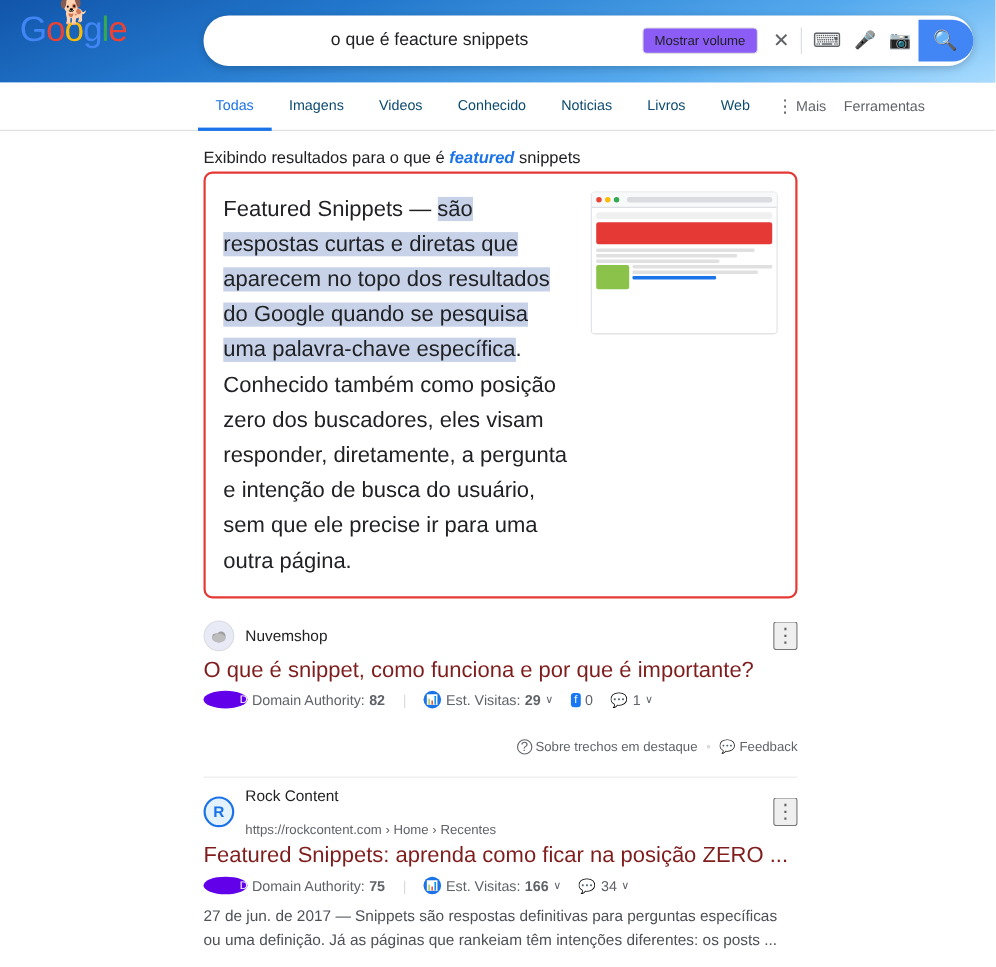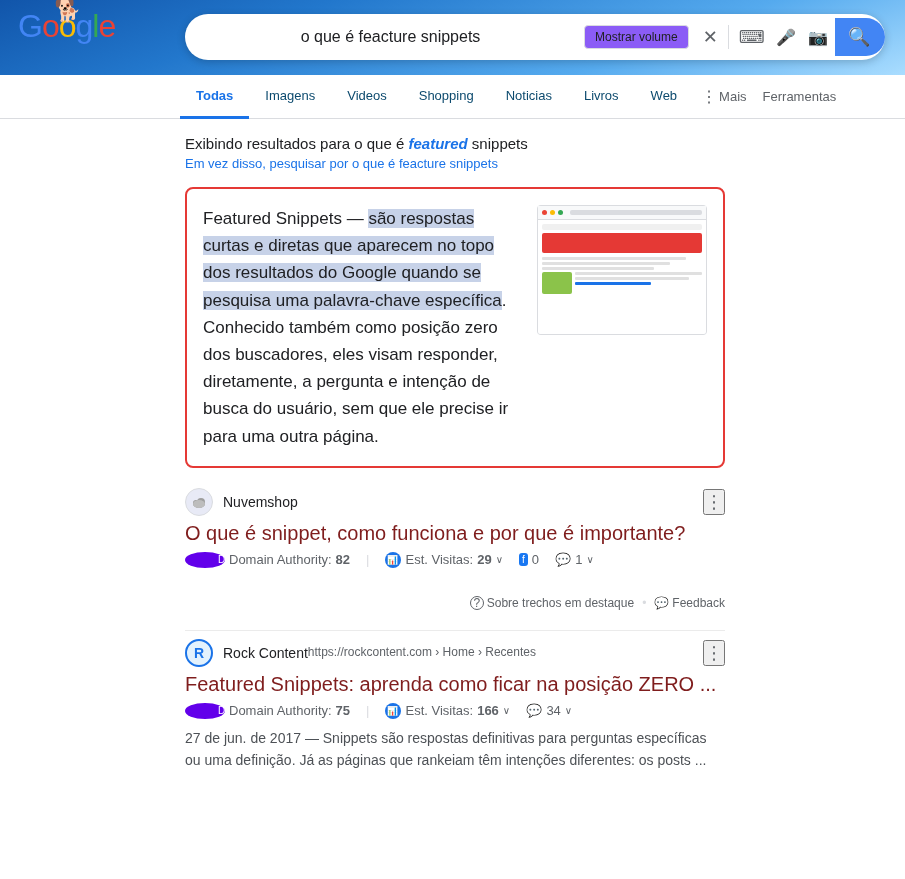--- a/index.html
+++ b/index.html
@@ -111,21 +111,21 @@
       font-size: 13px;
       color: #0c4a6e;
       cursor: pointer;
       border-bottom: 3px solid transparent;
       margin-bottom: -1px;
       white-space: nowrap;
     }
     .nav-tab.active {
       color: #1a73e8;
       border-bottom-color: #1a73e8;
-      font-weight: 700;
+      font-weight: 400;
       justify-content: center;
     }
     .nav-more {
       display: flex;
       align-items: center;
       gap: 2px;
       color: #5f6368;
       font-size: 13px;
       cursor: pointer;
       padding: 0 8px;
@@ -172,21 +172,21 @@
       border: 2px solid #e53935;
       border-radius: 8px;
       padding: 16px;
       margin-bottom: 20px;
       display: flex;
       gap: 16px;
       position: relative;
     }
     .snippet-text-area {
       flex: 1;
-      font-size: 17px;
+      font-size: 20px;
       line-height: 1.6;
       color: #202124;
     }
     .snippet-highlight {
       background: #c7d2e8;
       color: #202124;
     }
     .snippet-image-area {
       width: 170px;
       flex-shrink: 0;
@@ -246,21 +246,21 @@
       height: 28px;
       border-radius: 50%;
       background: #e8eaf6;
       display: flex;
       align-items: center;
       justify-content: center;
       font-size: 12px;
       color: #5f6368;
       border: 1px solid #dadce0;
     }
-    .result-site-info { display: flex; flex-direction: row; }
+    .result-site-info { display: flex; flex-direction: column; gap: 16px; }
     .result-site-name { font-size: 14px; color: #202124; }
     .result-url { font-size: 12px; color: #5f6368; }
     .result-menu-btn { margin-left: auto; color: #5f6368; cursor: pointer; font-size: 18px; }
     .result-title {
       font-size: 20px;
       color: #7f1d1d;
       text-decoration: none;
       line-height: 1.3;
       cursor: pointer;
       display: block;
@@ -372,21 +372,21 @@
   <div class="nav-tab active">
     <span>Todas</span>
   </div>
   <div class="nav-tab">
     <span>Imagens</span>
   </div>
   <div class="nav-tab">
     <span>Videos</span>
   </div>
   <div class="nav-tab">
-    <span>Shopping</span>
+    <span>Conhecido</span>
   </div>
   <div class="nav-tab">
     <span>Noticias</span>
   </div>
   <div class="nav-tab">
     <span>Livros</span>
   </div>
   <div class="nav-tab">
     <span>Web</span>
   </div>
@@ -400,21 +400,20 @@
 </div>
 
 <div class="main-content">
 
   <div class="spell-correction">
     <span>Exibindo resultados para o que é</span>
     <a class="query-link"> </a>
     <a class="featured-word query-link">featured</a>
     <span> <span>snippets</span></span>
   </div>
-  <a class="spell-instead">Em vez disso, pesquisar por o que é feacture snippets</a>
 
   <div class="featured-snippet">
     <div class="snippet-text-area">
       <span>Featured Snippets — </span><span class="snippet-highlight">são respostas curtas e diretas que aparecem no topo dos resultados do Google quando se pesquisa uma palavra-chave específica</span><span>. Conhecido também como posição zero dos buscadores, eles visam responder, diretamente, a pergunta e intenção de busca do usuário, sem que ele precise ir para uma outra página.</span>
     </div>
     <div class="snippet-image-area">
       <div class="snippet-image-placeholder">
 
         <div class="mini-browser">
           <div class="mini-browser-bar">

